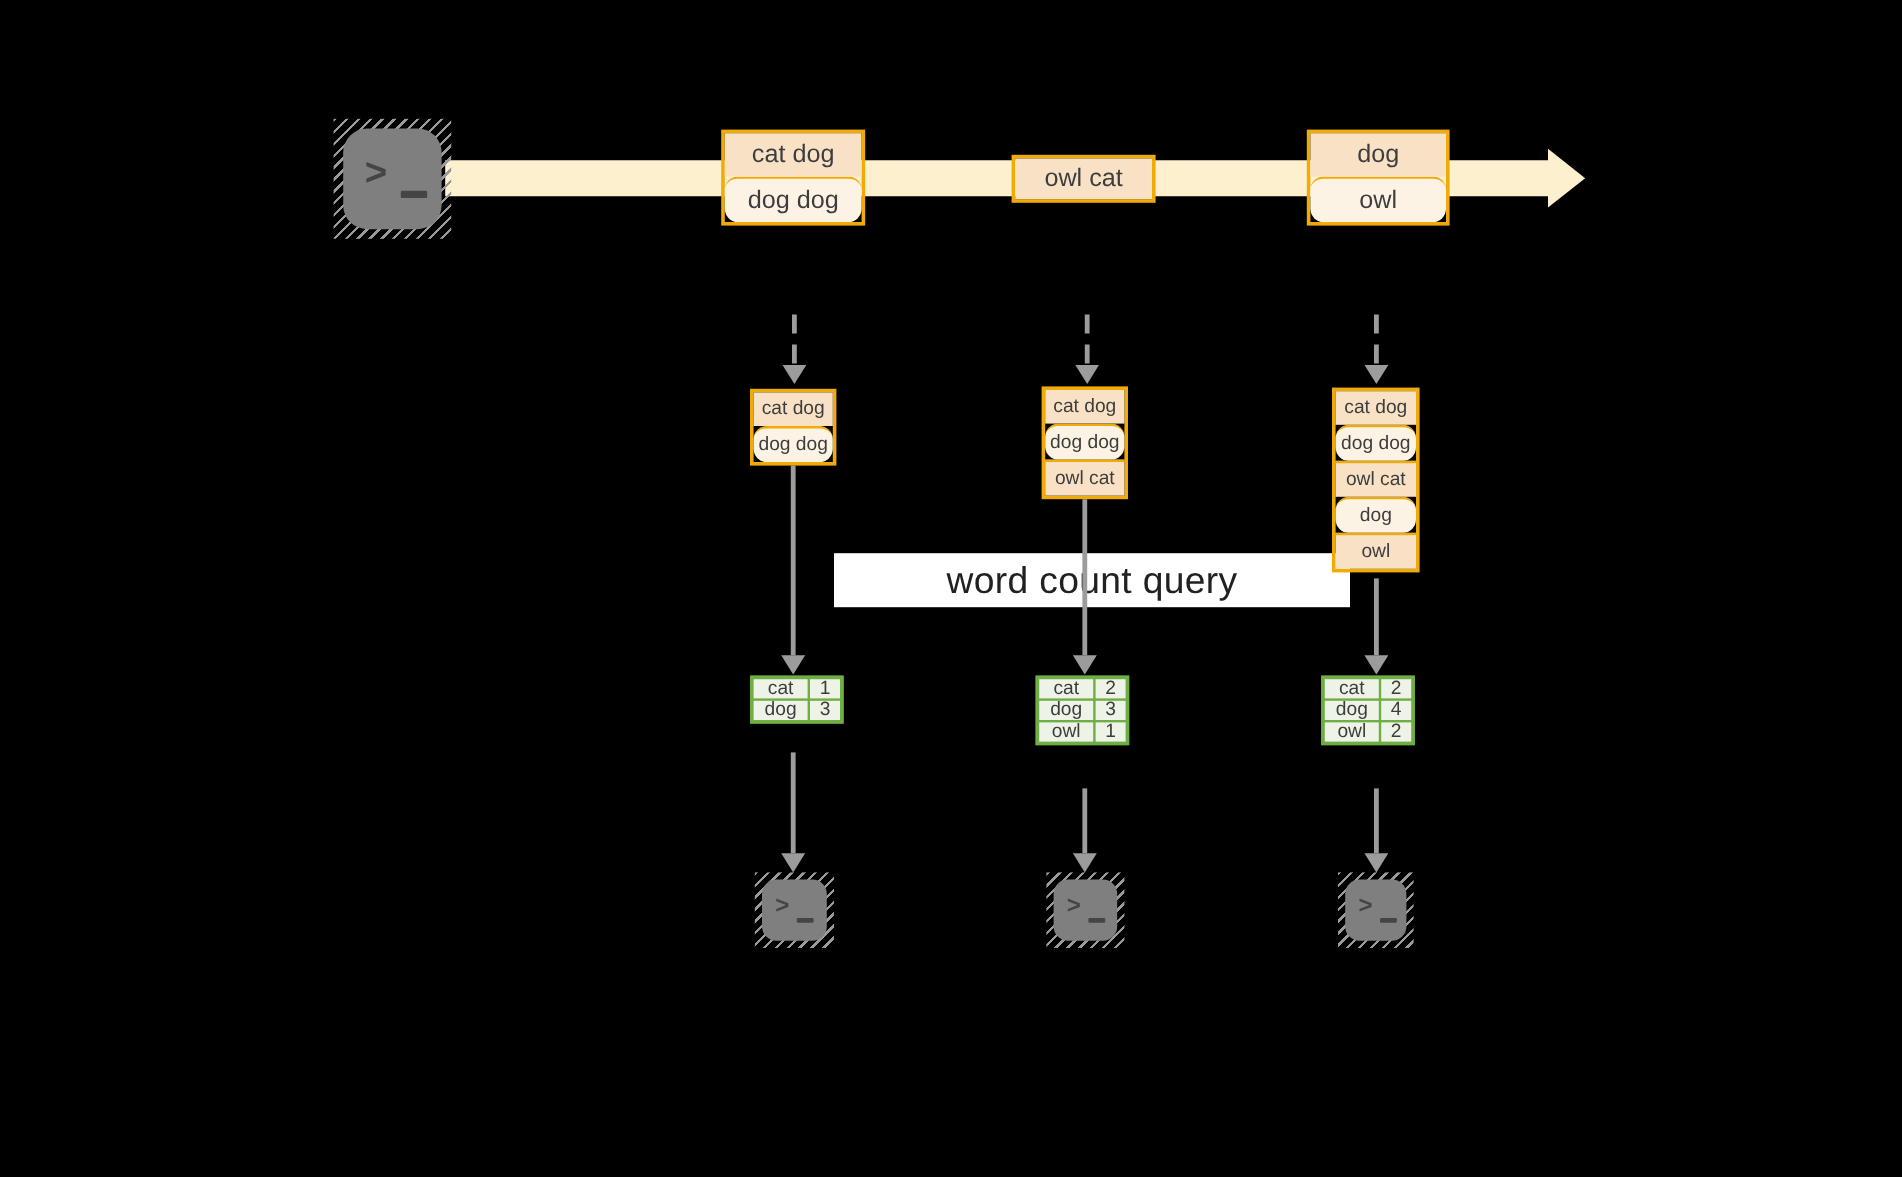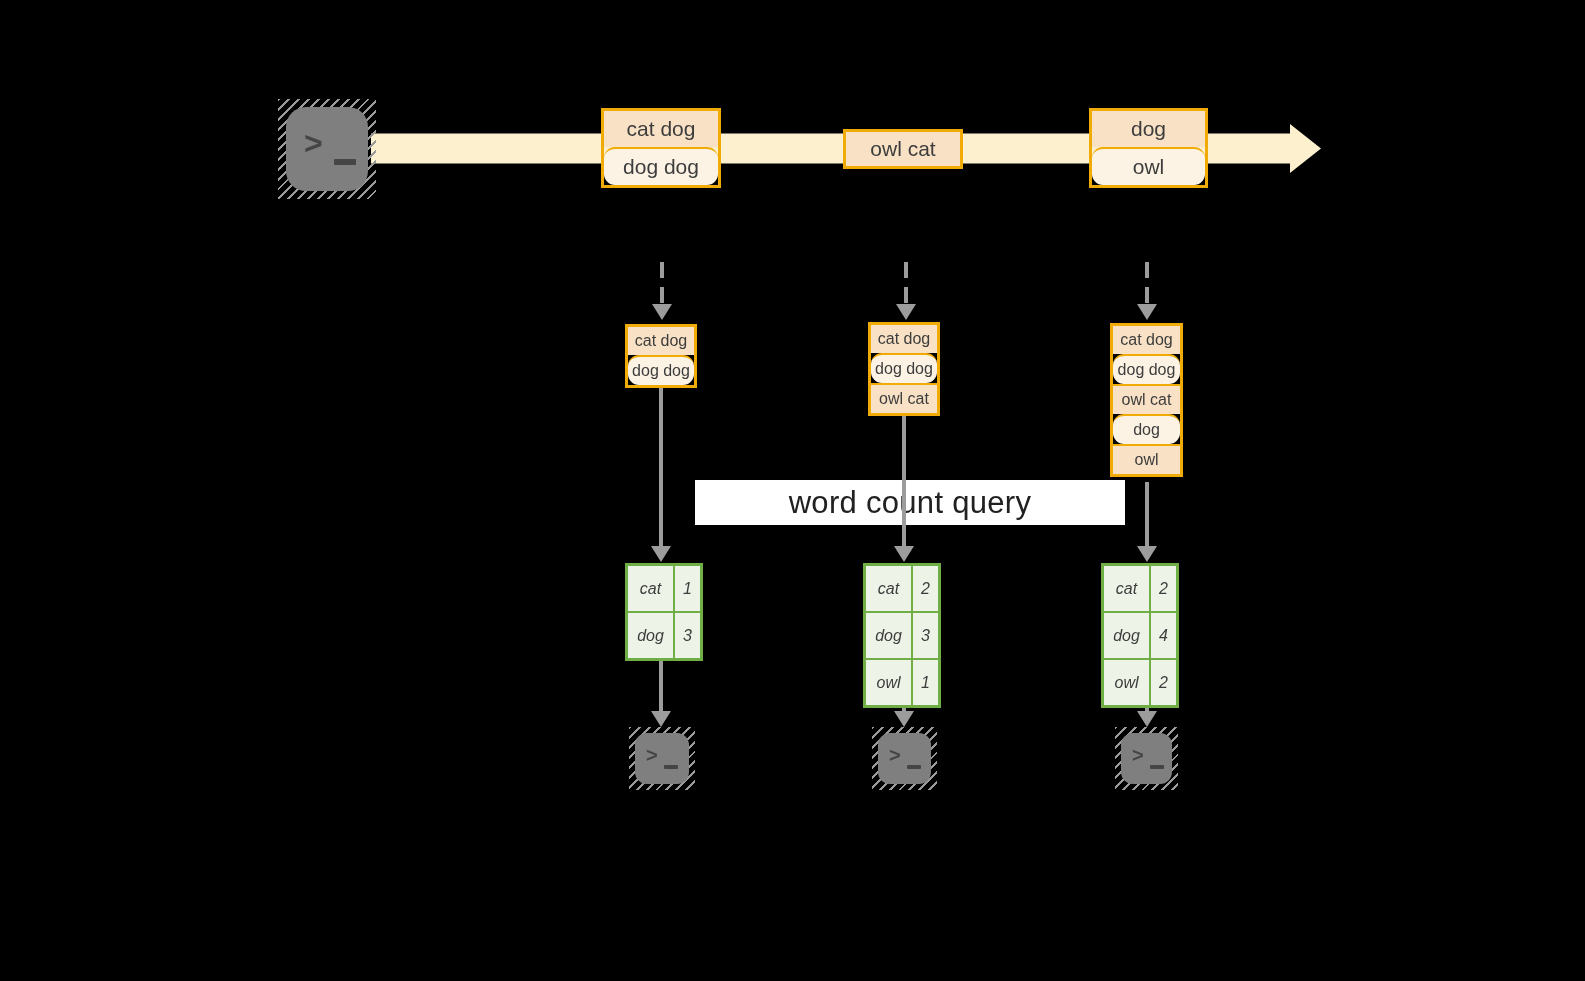--- a/index.html
+++ b/index.html
@@ -3,21 +3,21 @@
 <meta charset="utf-8">
 <style>
   html,body{margin:0;padding:0;background:#000;}
   #canvas{
     position:relative;width:1585px;height:981px;overflow:hidden;
     background:var(--bg);
     font-family:"Liberation Sans",sans-serif;
   }
   
   .band{
-    position:absolute;left:695px;top:480px;width:430px;height:45px;
+    position:absolute;left:695px;top:461px;width:430px;height:45px;
     background:var(--bandBg);z-index:1;
     display:flex;align-items:center;justify-content:center;
   }
   .band span{font-size:31px;color:var(--bandText);letter-spacing:.3px;}
   
   svg.arrows{position:absolute;left:0;top:0;z-index:2;}
   .stream-arrow{fill:var(--streamFill);}
   .garrow{stroke:var(--grayArrow);stroke-width:4;fill:none;}
   .dash{stroke-dasharray:16 9;}
   .ahp{fill:var(--grayArrow);}
@@ -33,23 +33,23 @@
   .arow{height:28px;font-size:16px;}
   .peach{background:var(--peach);}
   .cream{background:var(--cream);border-radius:11px;}
   
   .gtable{
     position:absolute;z-index:3;box-sizing:content-box;
     background:var(--green);border:3px solid var(--green);
     display:grid;grid-template-columns:45px 25px;gap:2px;
   }
   .gcell{
-    background:var(--greenCell);height:45px;
+    background:var(--greenCell);height:16px;
     display:flex;align-items:center;justify-content:center;
-    font-size:16px;color:var(--textDark);font-style:italic;
+    font-size:16px;color:var(--textDark);
   }
   
   .term{position:absolute;z-index:3;}
   .hatch{
     position:absolute;inset:0;
     background:repeating-linear-gradient(135deg,#9a9a9a 0 2px,transparent 2px 7px);
   }
   .tbody{position:absolute;background:var(--termFill);}
   .term.big  .tbody{inset:8px;border-radius:20px;}
   .term.small .tbody{inset:6px;border-radius:12px;}

